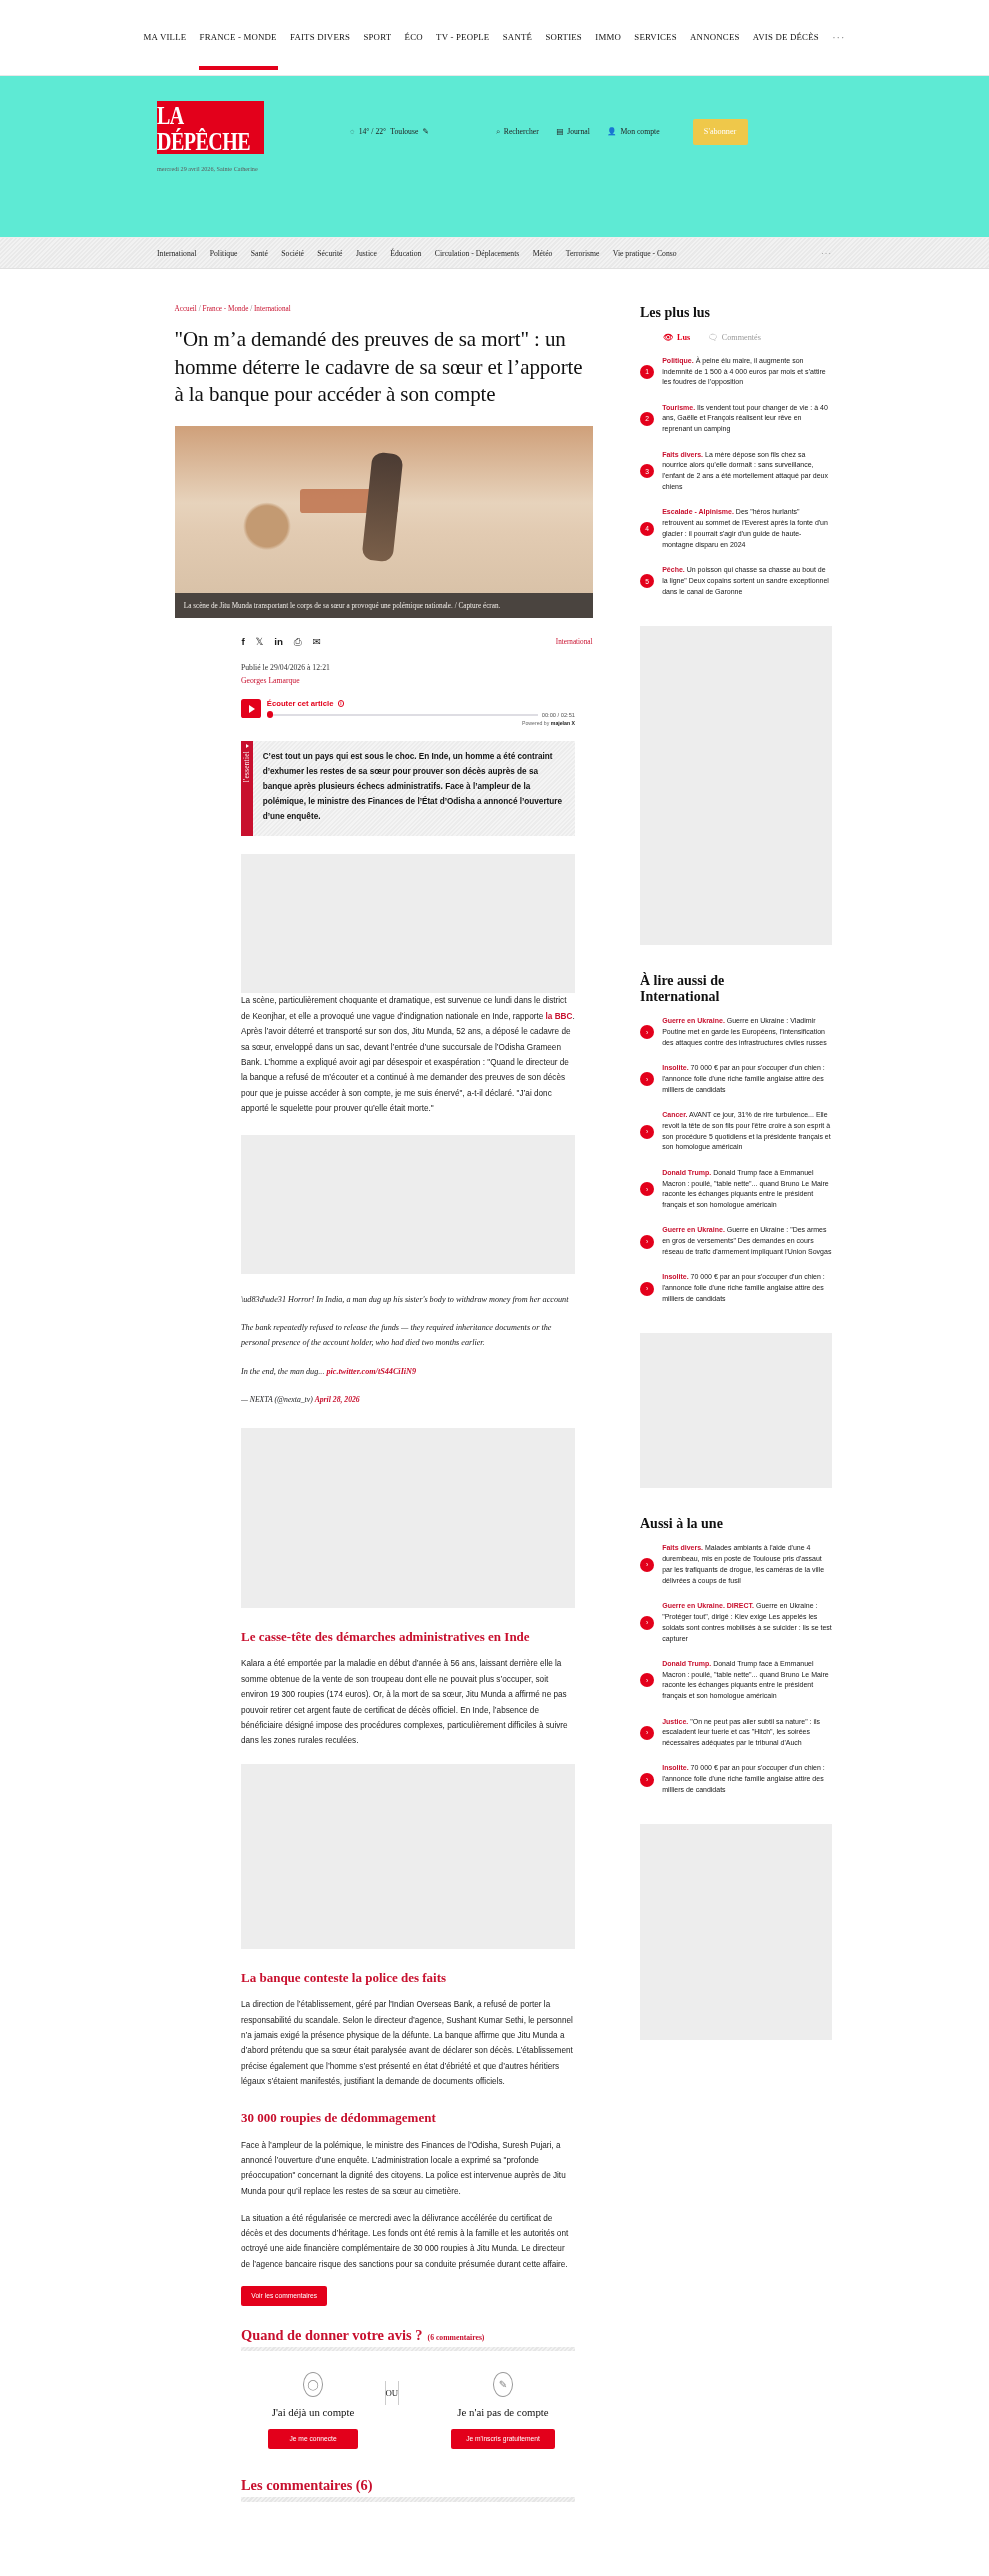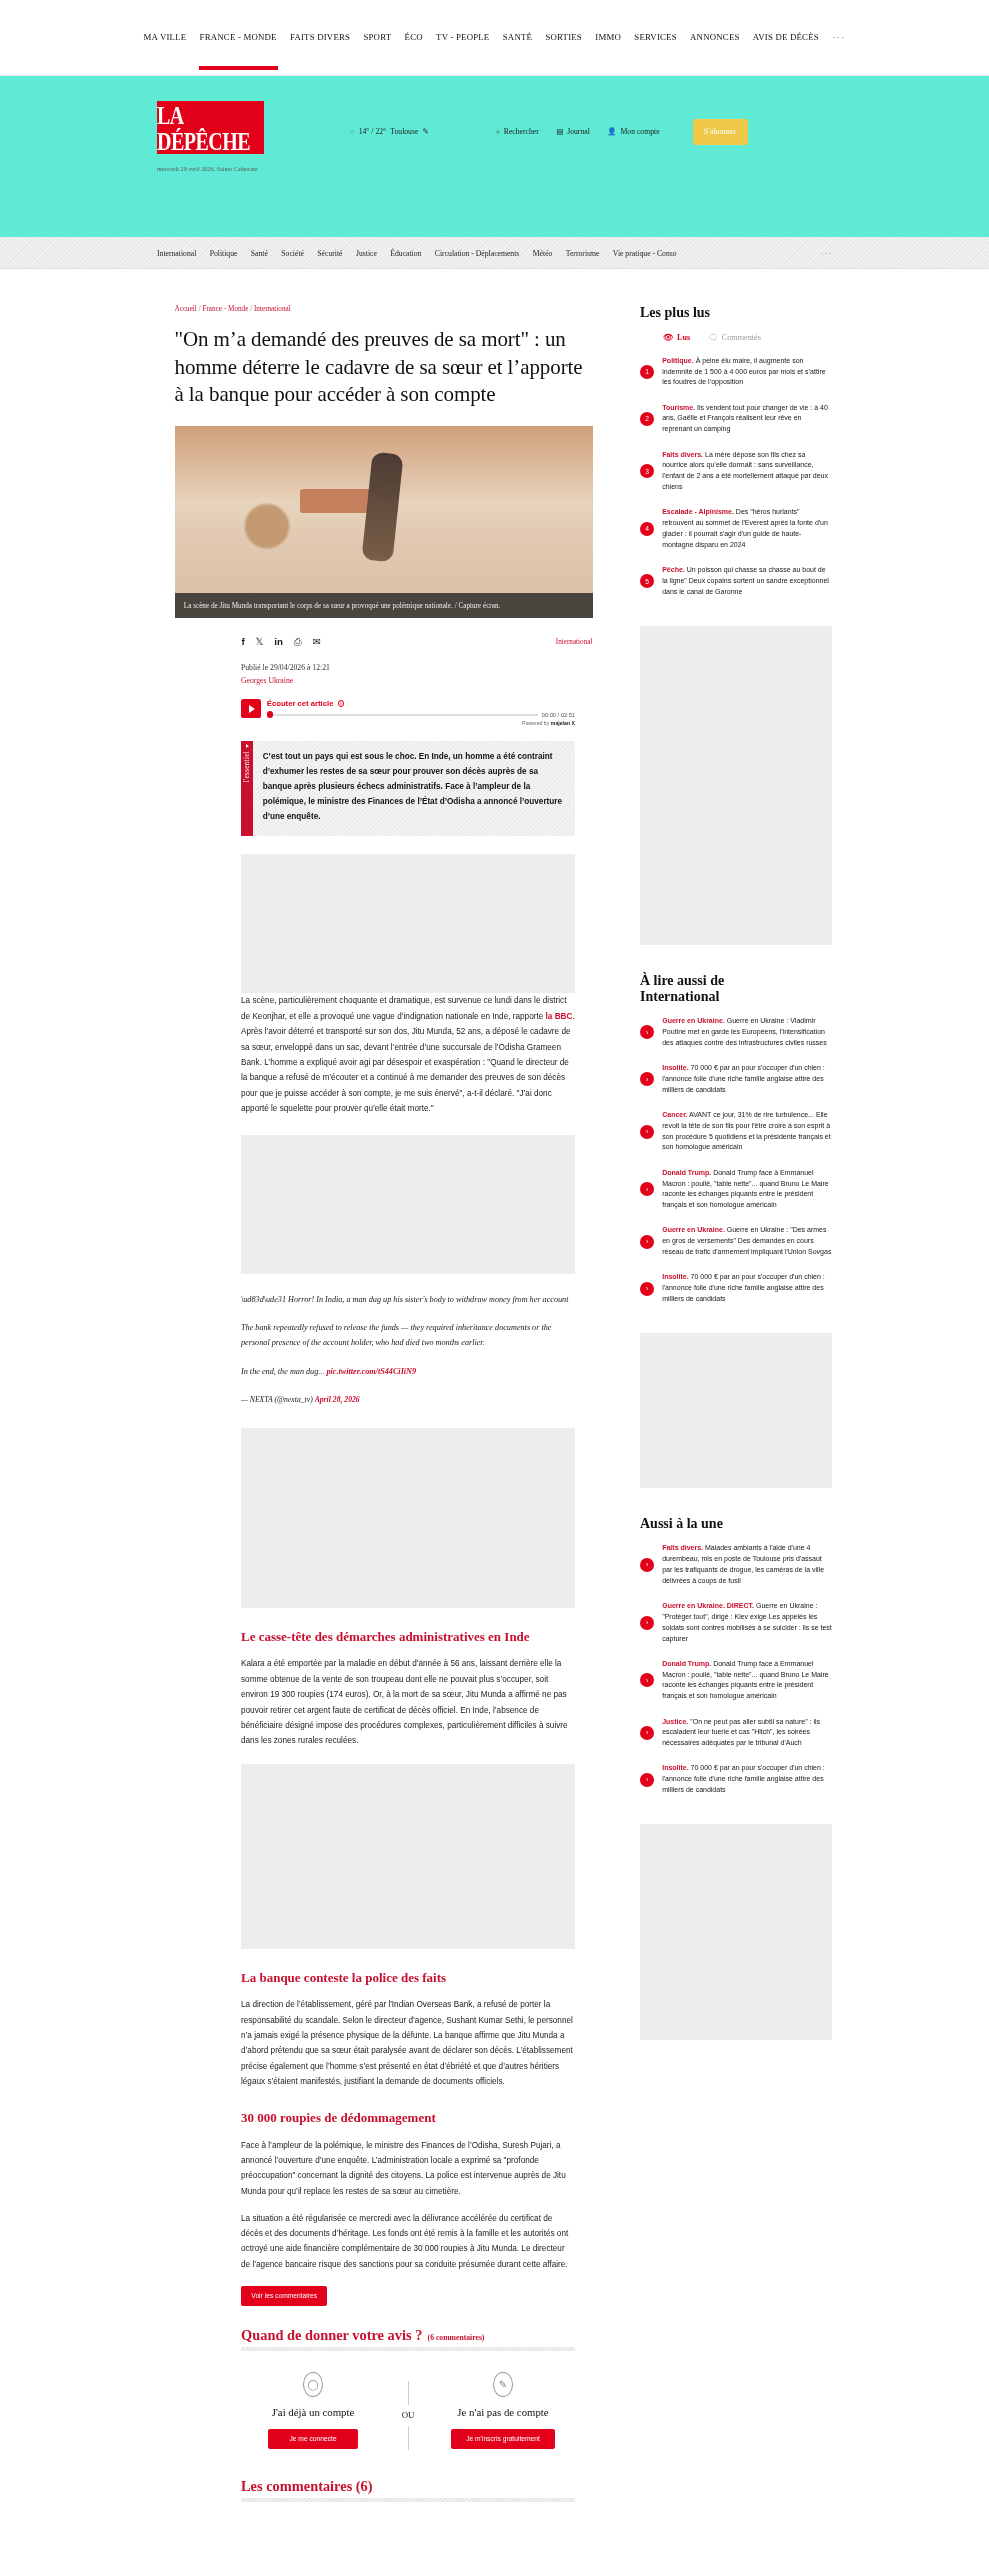--- a/index.html
+++ b/index.html
@@ -160,21 +160,21 @@
     padding-bottom:2.1px;}
   .rule-line{ margin:3.1px 0 0 84px; width:334px; height:4.6px;
     background:repeating-linear-gradient(135deg,#f2f2f2 0 1.5px,#e6e6e6 1.5px 3.1px); }
 
   .auth{ margin:20.6px 0 0 84px; width:334px; display:flex; align-items:flex-start; }
   .auth-col{ flex:1; text-align:center; }
   .auth-ico{ width:20.6px;height:25px;border:1px solid #9a9a9a;border-radius:50%;
     margin:0 auto 9.3px; display:flex;align-items:center;justify-content:center;color:#8a8a8a;
     font-size:10.3px;}
   .auth-col .t{ font-family:"Liberation Serif",serif; font-size:10.8px; color:#111; margin-bottom:10.3px;}
-  .auth-or{ width:46px; display:flex; flex-direction:column; align-items:center;
+  .auth-or{ width:46px; display:flex; flex-direction:row; align-items:center;
     font-family:"Liberation Serif",serif; font-size:8.8px; padding-top:9.3px; }
   .auth-or .ln{ width:0.5px; height:24px; background:#ccc; }
   .auth-or .w{ padding:5.2px 0; }
 
   .comment{ margin:19.6px 0 0 84px; width:334px; }
   .c-head{ display:flex; align-items:baseline; gap:5.2px; }
   .c-user{ font-weight:bold; font-size:6.7px; color:#111; }
   .c-time{ font-size:5.7px; color:#8b8b8b; }
   .c-body{ margin-top:6.2px; font-size:7.2px; line-height:1.75; color:#1b1b1b; }
   .c-actions{ display:flex; margin-top:11.3px; font-size:6.7px; }
@@ -287,21 +287,21 @@
         <span>𝕏</span>
         <span><b>in</b></span>
         <span>⎙</span>
         <span>✉</span>
       </div>
       <div class="cat-tag">International</div>
     </div>
 
     <div class="meta">
       <div class="date">Publié le 29/04/2026 à 12:21</div>
-      <div class="author">Georges Ukraine</div>
+      <div class="author">Georges Lamarque</div>
     </div>
 
     <div class="player">
       <div class="play-btn">
           <i></i>
         </div>
       <div class="player-body">
         <div class="player-title">
           <span>Écouter cet article</span>
           <span class="info-circle">i</span>

